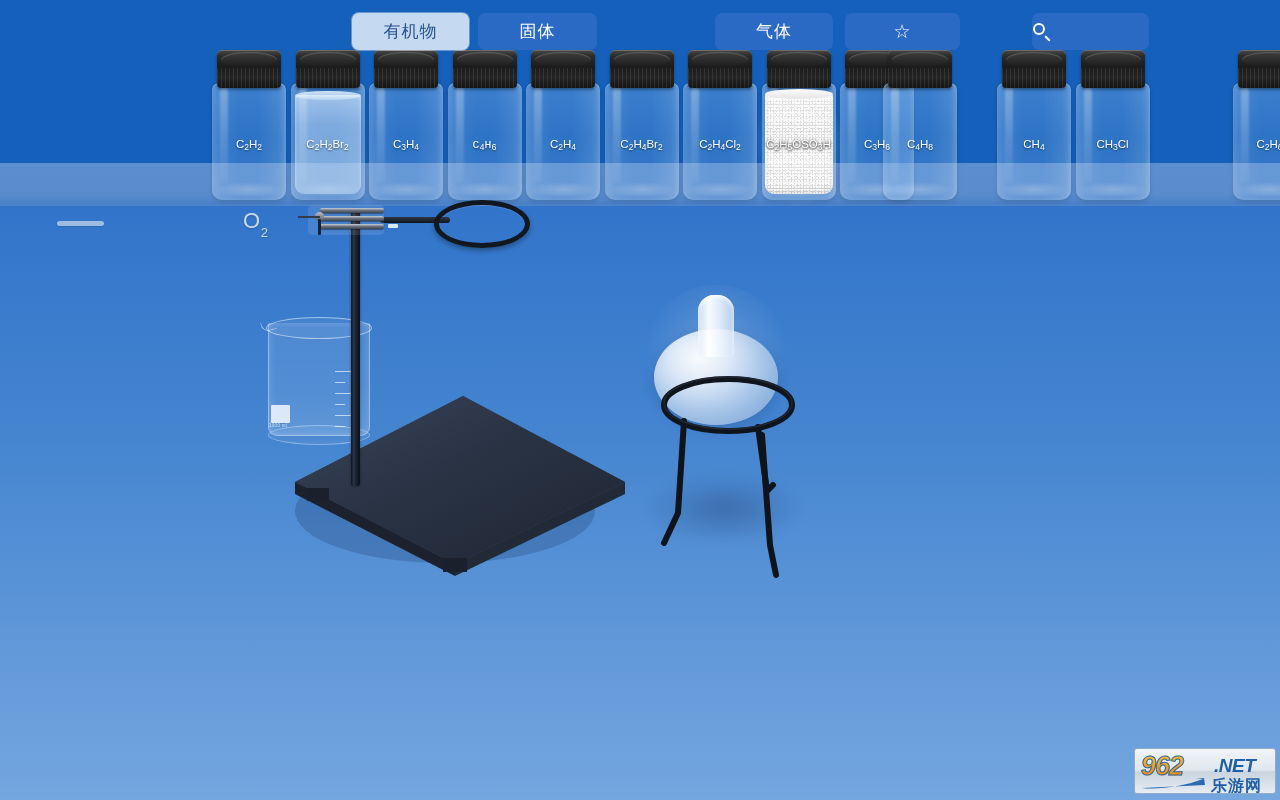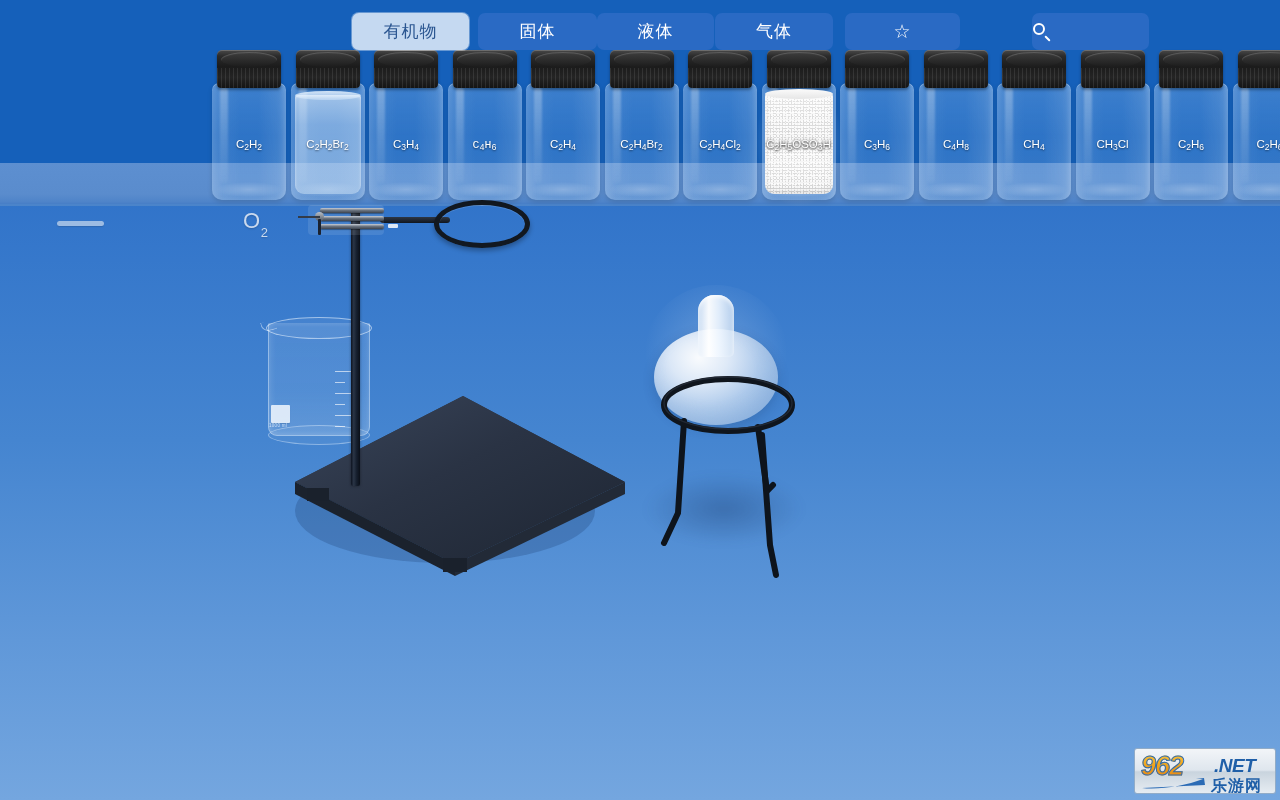--- a/index.html
+++ b/index.html
@@ -518,56 +518,48 @@
       <div class="body"></div>
       <div class="fill"></div>
       <div class="cap"></div>
       <div class="label">C<sub>2</sub>H<sub>5</sub>OSO<sub>3</sub>H</div>
     </div>
     <div class="bottle" style="left: 838px;">
       <div class="body"></div>
       <div class="cap"></div>
       <div class="label">C<sub>3</sub>H<sub>6</sub></div>
     </div>
-    <div class="bottle" style="left: 917px; text-decoration: underline;">
+    <div class="bottle" style="left: 881px; text-decoration: underline;">
       <div class="body"></div>
       <div class="cap"></div>
       <div class="label">C<sub>4</sub>H<sub>8</sub></div>
     </div>
     <div class="bottle" style="left: 995px;">
       <div class="body"></div>
       <div class="cap"></div>
       <div class="label">CH<sub>4</sub></div>
     </div>
     <div class="bottle" style="left: 1073.5px;">
       <div class="body"></div>
       <div class="cap"></div>
       <div class="label">CH<sub>3</sub>Cl</div>
-    </div>
-    <div class="bottle" style="left: 1152px;">
-      <div class="body"></div>
-      <div class="cap"></div>
-      <div class="label">C<sub>2</sub>H<sub>6</sub></div>
     </div>
     <div class="bottle" style="left: 1230.5px;">
       <div class="body"></div>
       <div class="cap"></div>
       <div class="label">C<sub>2</sub>H<sub>6</sub></div>
     </div>
   </div>
 
 <div id="tabbar">
   <div class="tab active" id="tab-0">
       <span>有机物</span>
     </div>
   <div class="tab" id="tab-1">
       <span>固体</span>
-    </div>
-  <div class="tab" id="tab-2">
-      <span>液体</span>
     </div>
   <div class="tab" id="tab-3">
       <span>气体</span>
     </div>
   <div class="tab" id="tab-fav">
     <span class="star-glyph">☆</span>
   </div>
   <div class="tab" id="tab-search">
     <span class="mag"></span>
     <span style="flex:1"></span>

